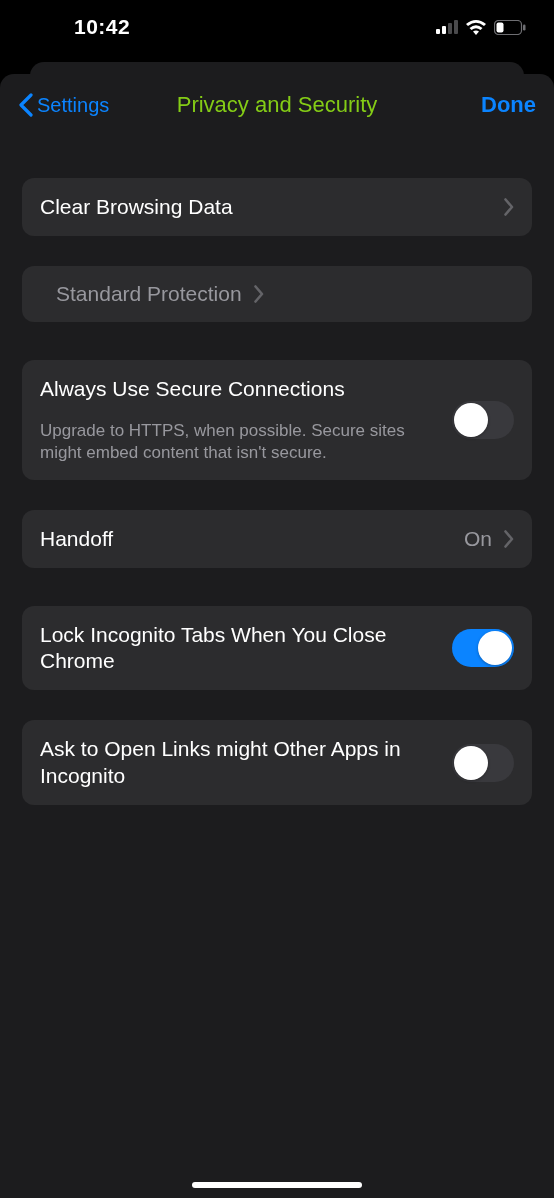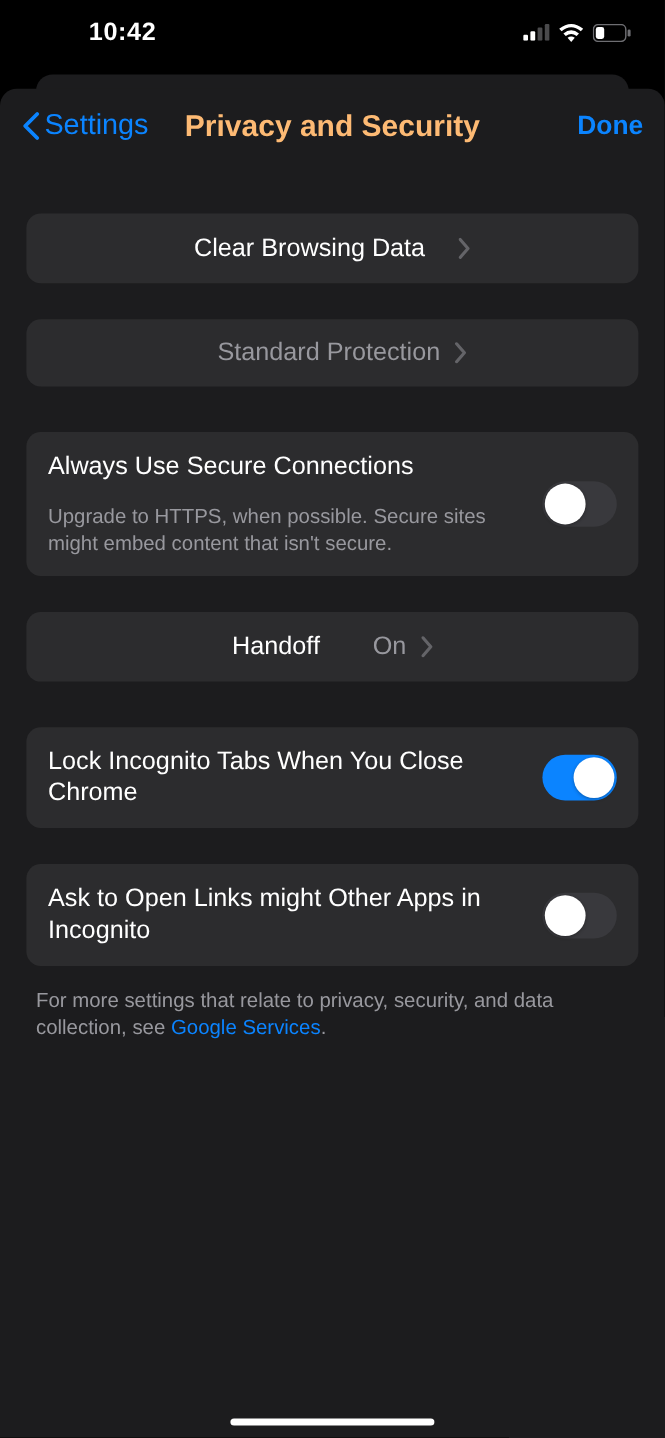--- a/index.html
+++ b/index.html
@@ -60,46 +60,46 @@
       align-items: center;
       justify-content: space-between;
       padding: 0 18px;
       position: relative;
     }
     .nav-back {
       display: flex;
       align-items: center;
       gap: 4px;
       color: #0b84ff;
-      font-size: 24px;
+      font-size: 20px;
       font-weight: 400;
     }
     .nav-title {
       position: absolute;
       left: 50%;
       transform: translateX(-50%);
-      font-size: 25px;
-      font-weight: 700;
-      color: #fdba74;
+      font-size: 22px;
+      font-weight: 400;
+      color: #84cc16;
     }
     .nav-done {
       color: #0b84ff;
       font-size: 22px;
       font-weight: 700;
     }
     .content {
       padding: 42px 22px 0 22px;
     }
     .cell {
       background: #2c2c2e;
       border-radius: 12px;
       padding: 16px 18px;
       display: flex;
       align-items: center;
-      justify-content: center;
+      justify-content: space-between;
       gap: 28px;
     }
     .cell-label {
       font-size: 21px;
       font-weight: 400;
       color: #fff;
       line-height: 1.25;
     }
     .cell-sub {
       font-size: 17px;
@@ -266,20 +266,17 @@
 
     <div class="cell">
       <div class="cell-left">
         <div class="cell-label">Ask to Open Links might Other Apps in Incognito</div>
       </div>
       <div class="toggle off">
         <div class="toggle-knob"></div>
       </div>
     </div>
 
-    <div class="footer-text">
-      <span>For more settings that relate to privacy, security, and data collection, see </span><span class="footer-link">Google Services</span><span>.</span>
-    </div>
 
   </div>
 </div>
 
 <div class="home-indicator"></div>
 
 </body></html>

